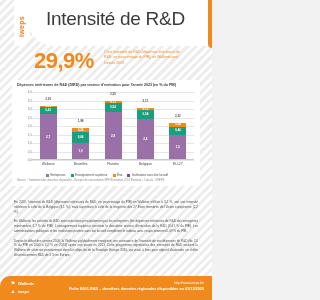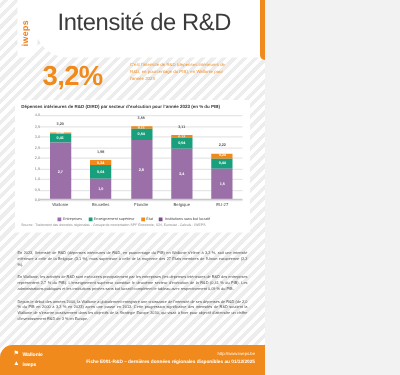--- a/index.html
+++ b/index.html
@@ -151,21 +151,21 @@
     <div class="header-white"></div>
     <div class="logo-rail"></div>
     <div class="logo-vert">iweps</div>
     <div class="title">Intensité de R&amp;D</div>
     <div class="cat-tab">
       <span>Économie</span>
     </div>
   </div>
 
   <div class="kf">
-    <div class="kf-num">3,2%</div>
+    <div class="kf-num">29,9%</div>
     <div class="kf-txt">C'est l'intensité de R&amp;D (dépenses intérieures de R&amp;D, en pourcentage du PIB), en Wallonie pour l'année 2023</div>
   </div>
 
   <div class="card">
     <div class="chart-title">Dépenses intérieures de R&amp;D (DIRD) par secteur d'exécution pour l'année 2023 (en % du PIB)</div>
 
     <div class="ylabels">
         <div class="ylabel" style="top: 68px;">0,0</div>
         <div class="ylabel" style="top: 59.5px;">0,5</div>
         <div class="ylabel" style="top: 51px;">1,0</div>

